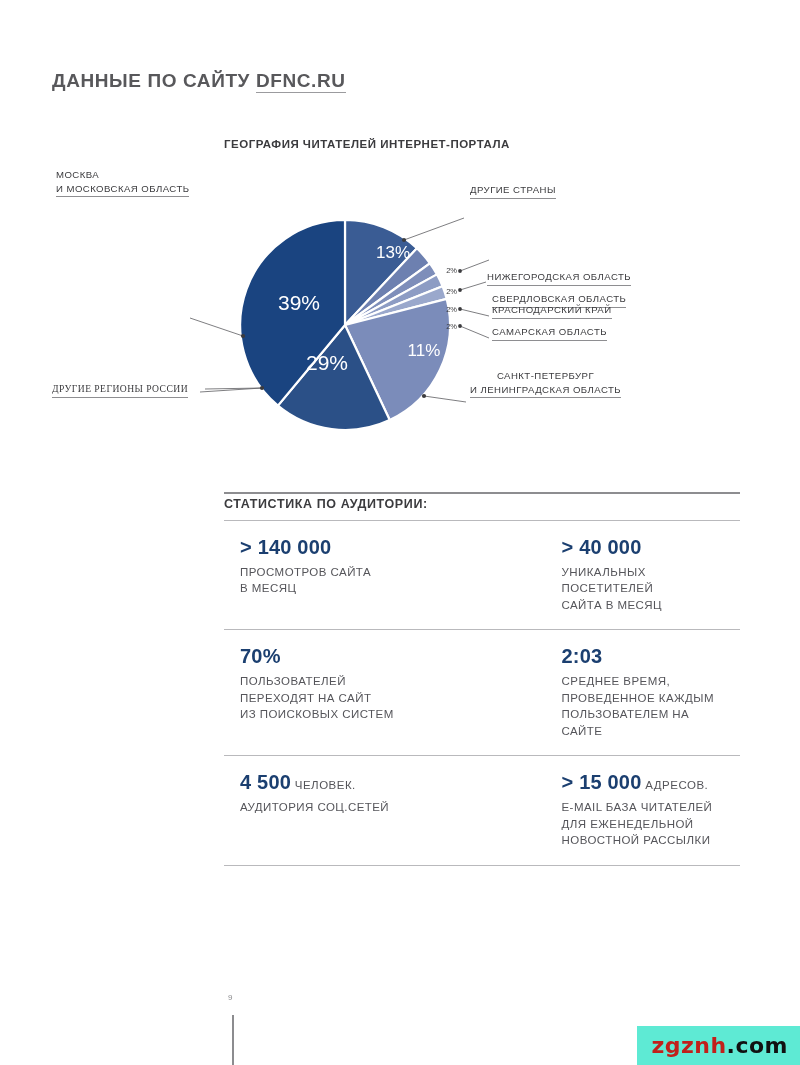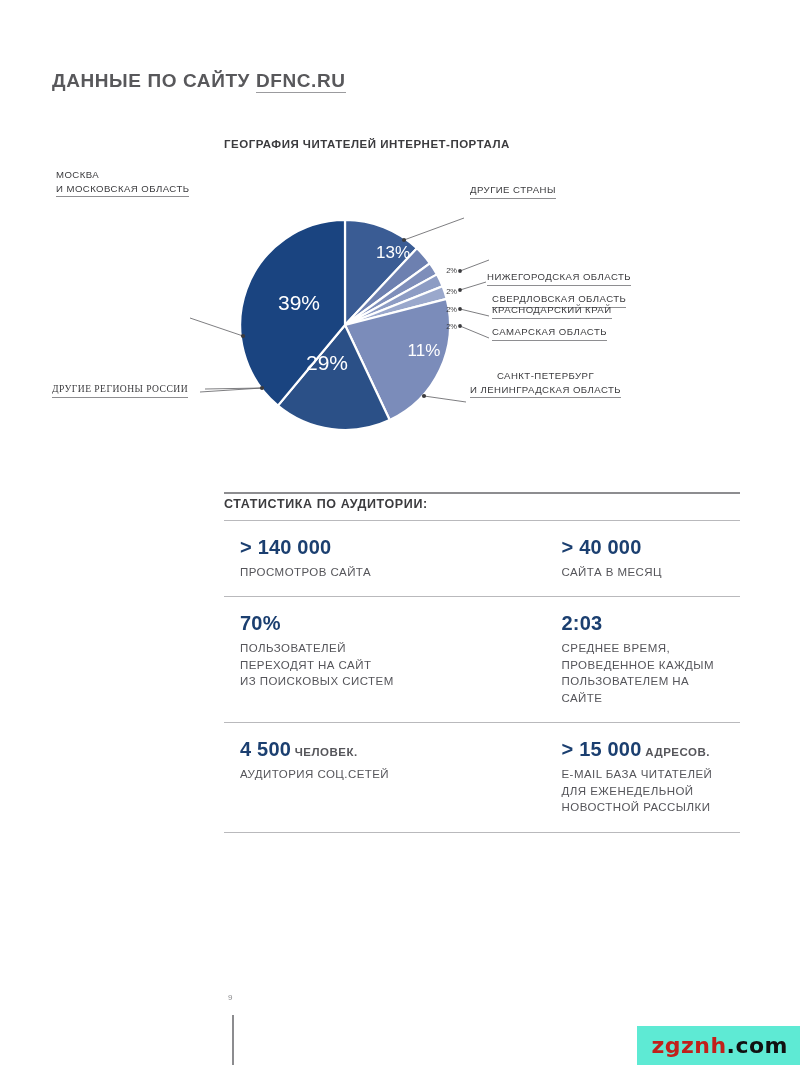--- a/index.html
+++ b/index.html
@@ -120,21 +120,21 @@
   .stat-big {
     font-size: 20px;
     font-weight: bold;
     color: #1b3f70;
     letter-spacing: 0.2px;
     line-height: 24px;
     margin-bottom: 2px;
   }
   .stat-big .suffix {
     font-size: 11.5px;
-    font-weight: bold;
+    font-weight: normal;
     color: #55555a;
     letter-spacing: 0.5px;
     text-align: right;
   }
   .stat-lines {
     font-size: 11.5px;
     letter-spacing: 0.45px;
     line-height: 16.5px;
     color: #55555a;
   }
@@ -291,27 +291,29 @@
   <div id="stats-title">СТАТИСТИКА ПО АУДИТОРИИ:</div>
   <div class="rule"></div>
 
   <div class="stat-row">
     <div class="stat-cell">
       <div class="stat-big">
         <span>&gt; 140 000</span><span class="suffix"></span>
       </div>
       <div class="stat-lines">
         <span>ПРОСМОТРОВ САЙТА</span>
+        <span>В МЕСЯЦ</span>
       </div>
     </div>
     <div class="stat-cell right-col">
       <div class="stat-big">
         <span>&gt; 40 000</span><span class="suffix"></span>
       </div>
       <div class="stat-lines">
+        <span>УНИКАЛЬНЫХ ПОСЕТИТЕЛЕЙ</span>
         <span>САЙТА В МЕСЯЦ</span>
       </div>
     </div>
   </div>
   <div class="rule"></div>
 
   <div class="stat-row">
     <div class="stat-cell">
       <div class="stat-big">
         <span>70%</span><span class="suffix"></span>

